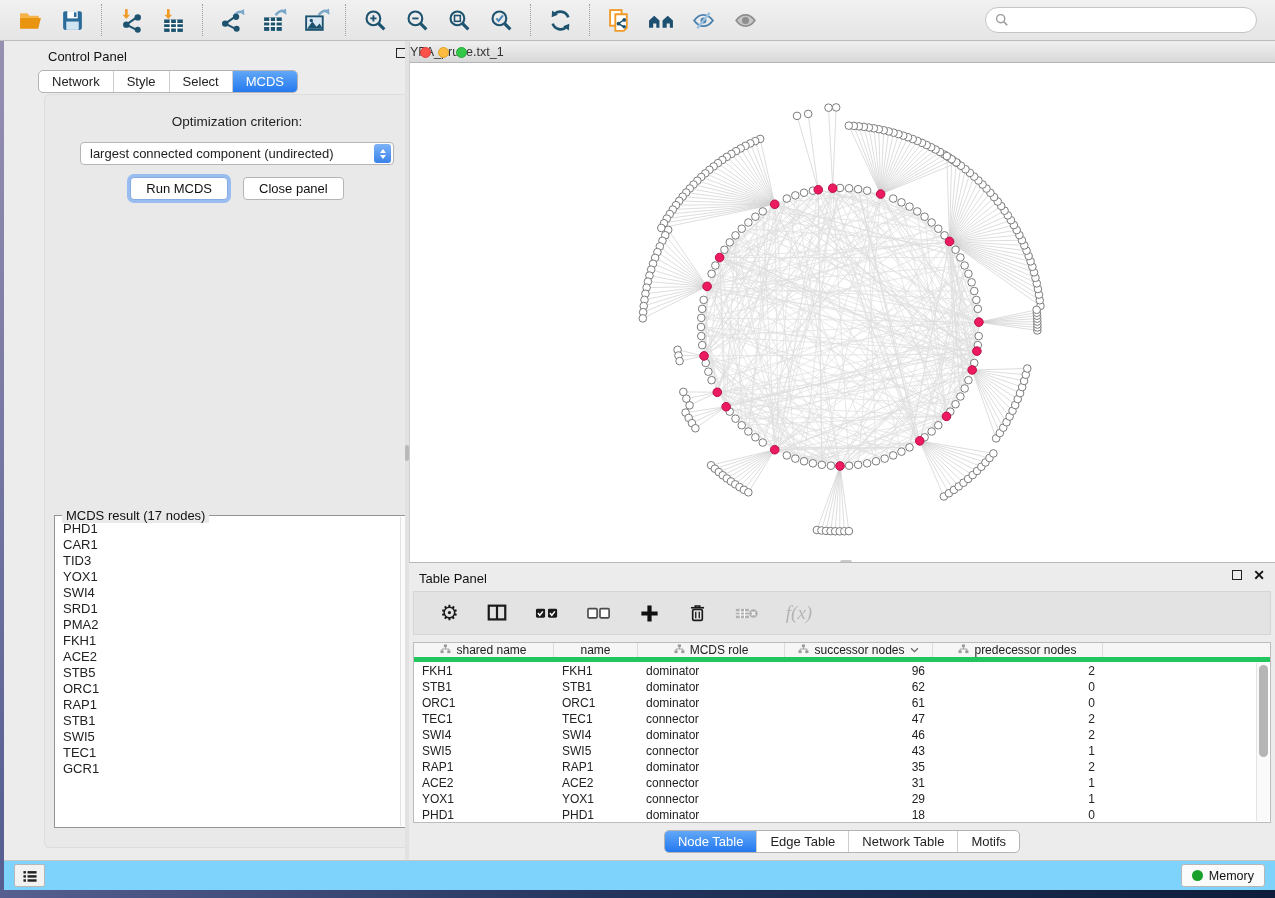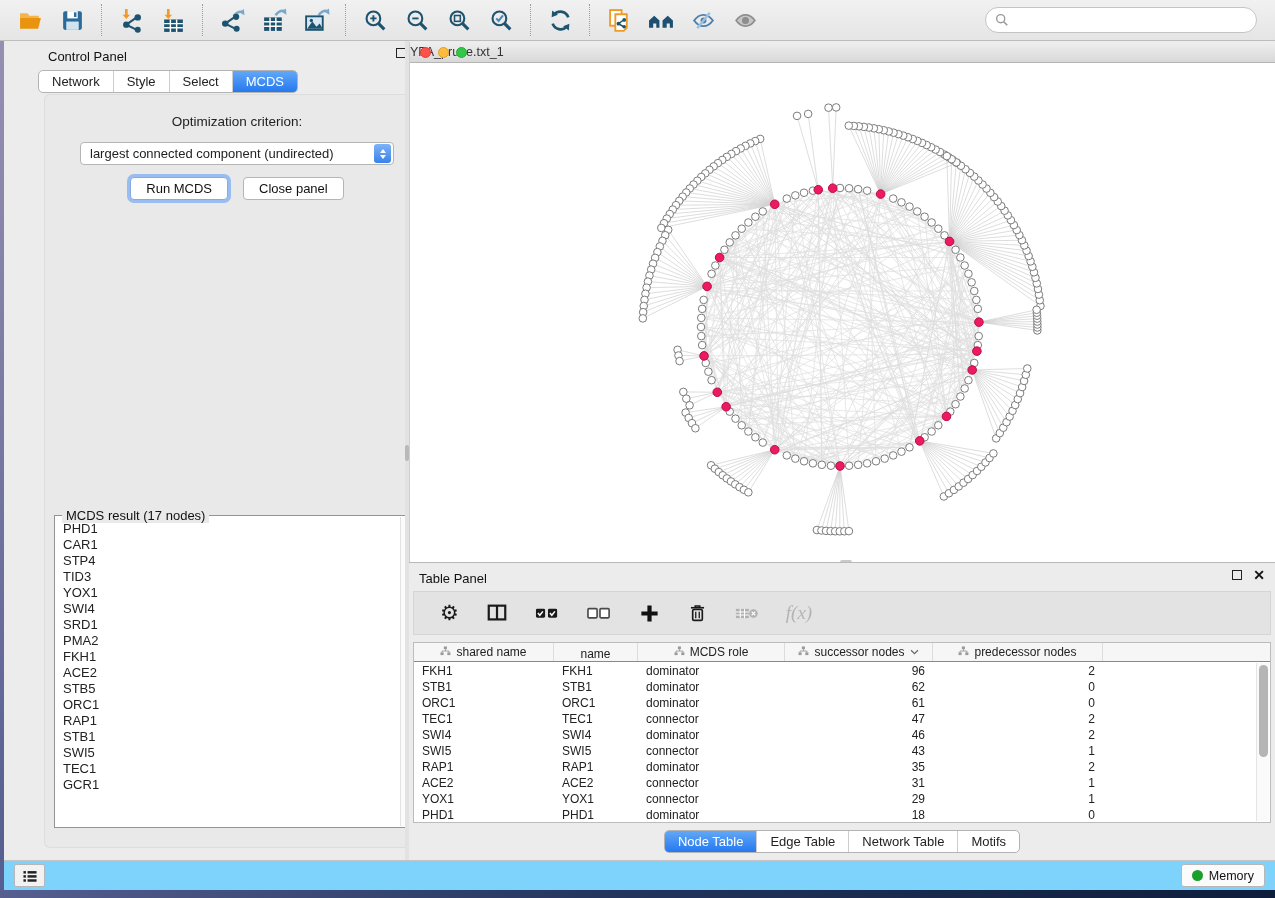--- a/index.html
+++ b/index.html
@@ -72,21 +72,21 @@
 
   
   .table-panel { position:absolute; top:521px; left:0; width:866px; height:298px; background:#ececec; border-top:1px solid #b9b9b9; }
   .tp-toolbar { position:absolute; top:28px; left:4px; right:4px; height:44px; background:#e3e3e3;
     border:1px solid #d5d5d5; display:flex; align-items:center; gap:27px; padding-left:26px; }
   .tp-toolbar .ticon { display:flex; align-items:center; justify-content:center; }
   .gear-glyph { font-size:21px; color:#1a1a1a; line-height:20px; }
   .fx { font-family:"Liberation Serif", serif; font-style:italic; font-size:19px; color:#b4b4b4; }
 
   .tp-table { position:absolute; top:79px; left:4px; right:4px; bottom:37px; background:#fff; border:1px solid #bcbcbc; }
-  .thead { display:flex; height:19px; background:#f6f6f6; border-bottom:1px solid #22c55e; font-size:12px; }
+  .thead { display:flex; height:19px; background:#f6f6f6; border-bottom:5px solid #22c55e; font-size:12px; }
   .hcell { display:flex; align-items:center; justify-content:center; gap:5px; border-right:1px solid #dcdcdc; height:100%; }
   .hfill { flex:1; border-right:none; }
   .tbody { position:absolute; top:20px; left:0; right:15px; bottom:0; overflow:hidden; }
   .trow { display:flex; height:16px; align-items:center; font-size:12px; }
   .tcell { padding:0 8px; white-space:nowrap; overflow:hidden; }
   .tnum { text-align:right; }
   .tscroll { position:absolute; top:20px; right:1px; bottom:1px; width:13px; background:#fafafa; border-left:1px solid #e4e4e4; }
   .tthumb { position:absolute; top:2px; left:2px; width:9px; height:92px; background:#b5b5b5; border-radius:5px; }
   .tp-tabs { position:absolute; bottom:7px; width:100%; text-align:center; }
 
@@ -265,21 +265,20 @@
       </div>
       <div class="btn-row">
         <div class="btn focus">Run MCDS</div>
         <div class="btn">Close panel</div>
       </div>
       <div class="mcds-box">
         <div class="mcds-title">MCDS result (17 nodes)</div>
         <div class="mcds-list" id="mcds-list">
             <div>PHD1</div>
             <div>CAR1</div>
-            <div>STP4</div>
             <div>TID3</div>
             <div>YOX1</div>
             <div>SWI4</div>
             <div>SRD1</div>
             <div>PMA2</div>
             <div>FKH1</div>
             <div>ACE2</div>
             <div>STB5</div>
             <div>ORC1</div>
             <div>RAP1</div>

